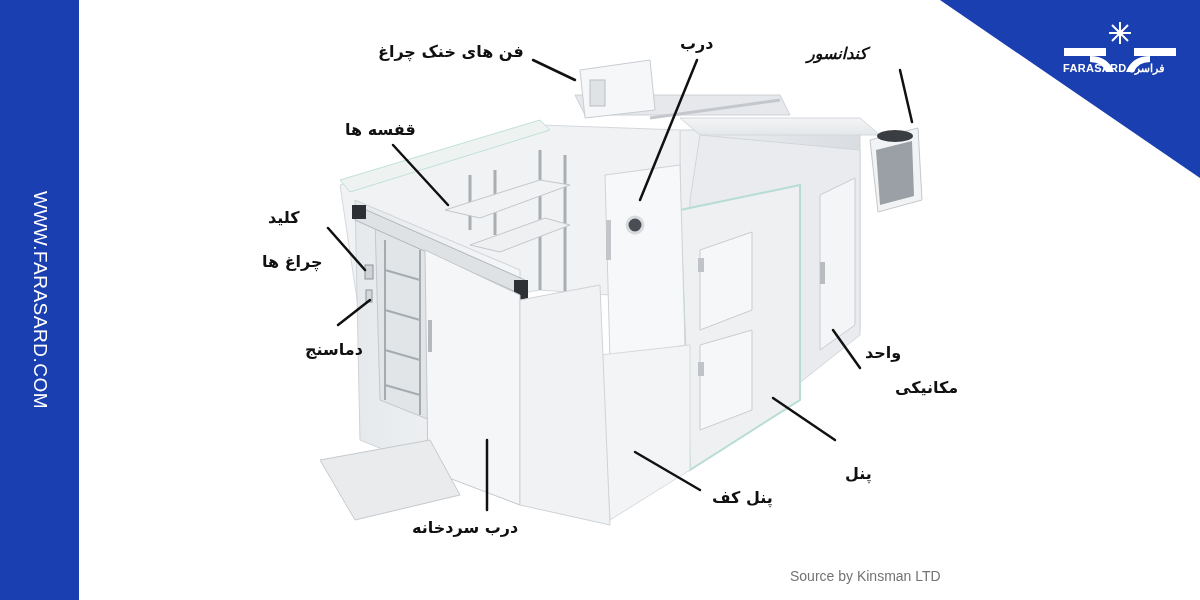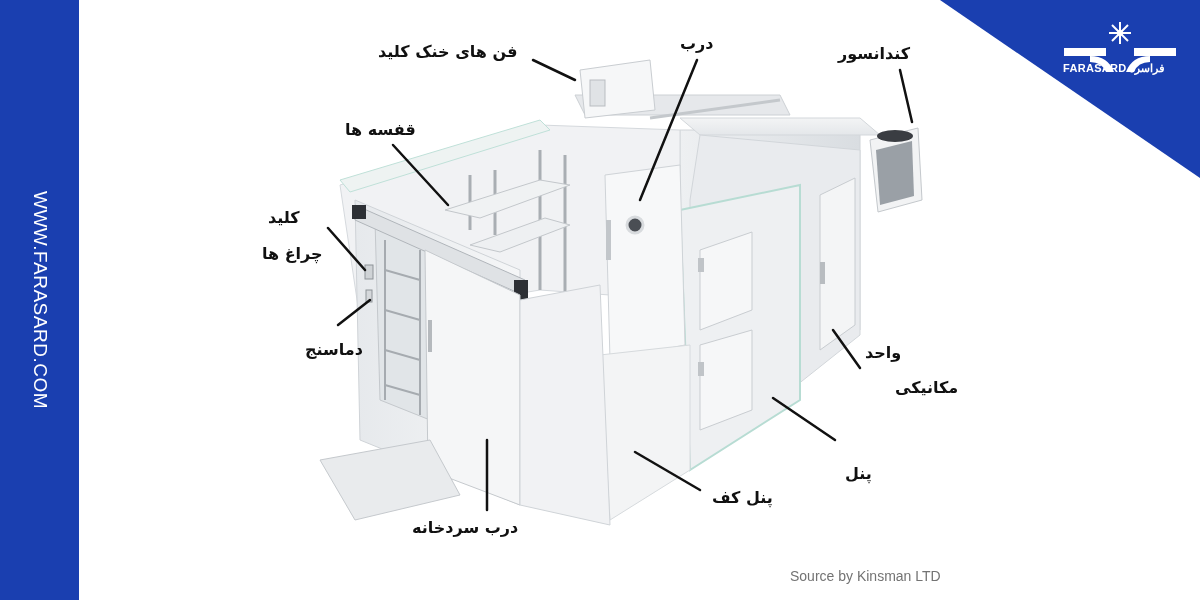--- a/index.html
+++ b/index.html
@@ -134,26 +134,26 @@
     <line x1="393" y1="145" x2="448" y2="205"></line>
     <line x1="328" y1="228" x2="365" y2="270"></line>
     <line x1="338" y1="325" x2="370" y2="300"></line>
     <line x1="487" y1="440" x2="487" y2="510"></line>
     <line x1="635" y1="452" x2="700" y2="490"></line>
     <line x1="773" y1="398" x2="835" y2="440"></line>
     <line x1="833" y1="330" x2="860" y2="368"></line>
   </g>
 </svg>
 
-<div class="label" style="left:378px; top:42px;">فن های خنک کلید</div>
+<div class="label" style="left:378px; top:42px;">فن های خنک چراغ</div>
 <div class="label" style="left:680px; top:34px;">درب</div>
-<div class="label" style="left:838px; top:44px;">کندانسور</div>
+<div class="label" style="left:807px; top:44px;font-style:italic;">کندانسور</div>
 <div class="label" style="left:345px; top:120px;">قفسه ها</div>
 <div class="label" style="left:268px; top:208px;">کلید</div>
-<div class="label" style="left:262px; top:244px;">چراغ ها</div>
+<div class="label" style="left:262px; top:252px;">چراغ ها</div>
 <div class="label" style="left:305px; top:340px;">دماسنج</div>
 <div class="label" style="left:865px; top:343px;">واحد</div>
 <div class="label" style="left:865px; top:378px;margin-left:30px;">مکانیکی</div>
 <div class="label" style="left:845px; top:432px;margin-top:32px;">پنل</div>
 <div class="label" style="left:712px; top:488px;">پنل کف</div>
 <div class="label" style="left:412px; top:518px;">درب سردخانه</div>
 
 <div class="source">Source by Kinsman LTD</div>
 
 </body></html>

